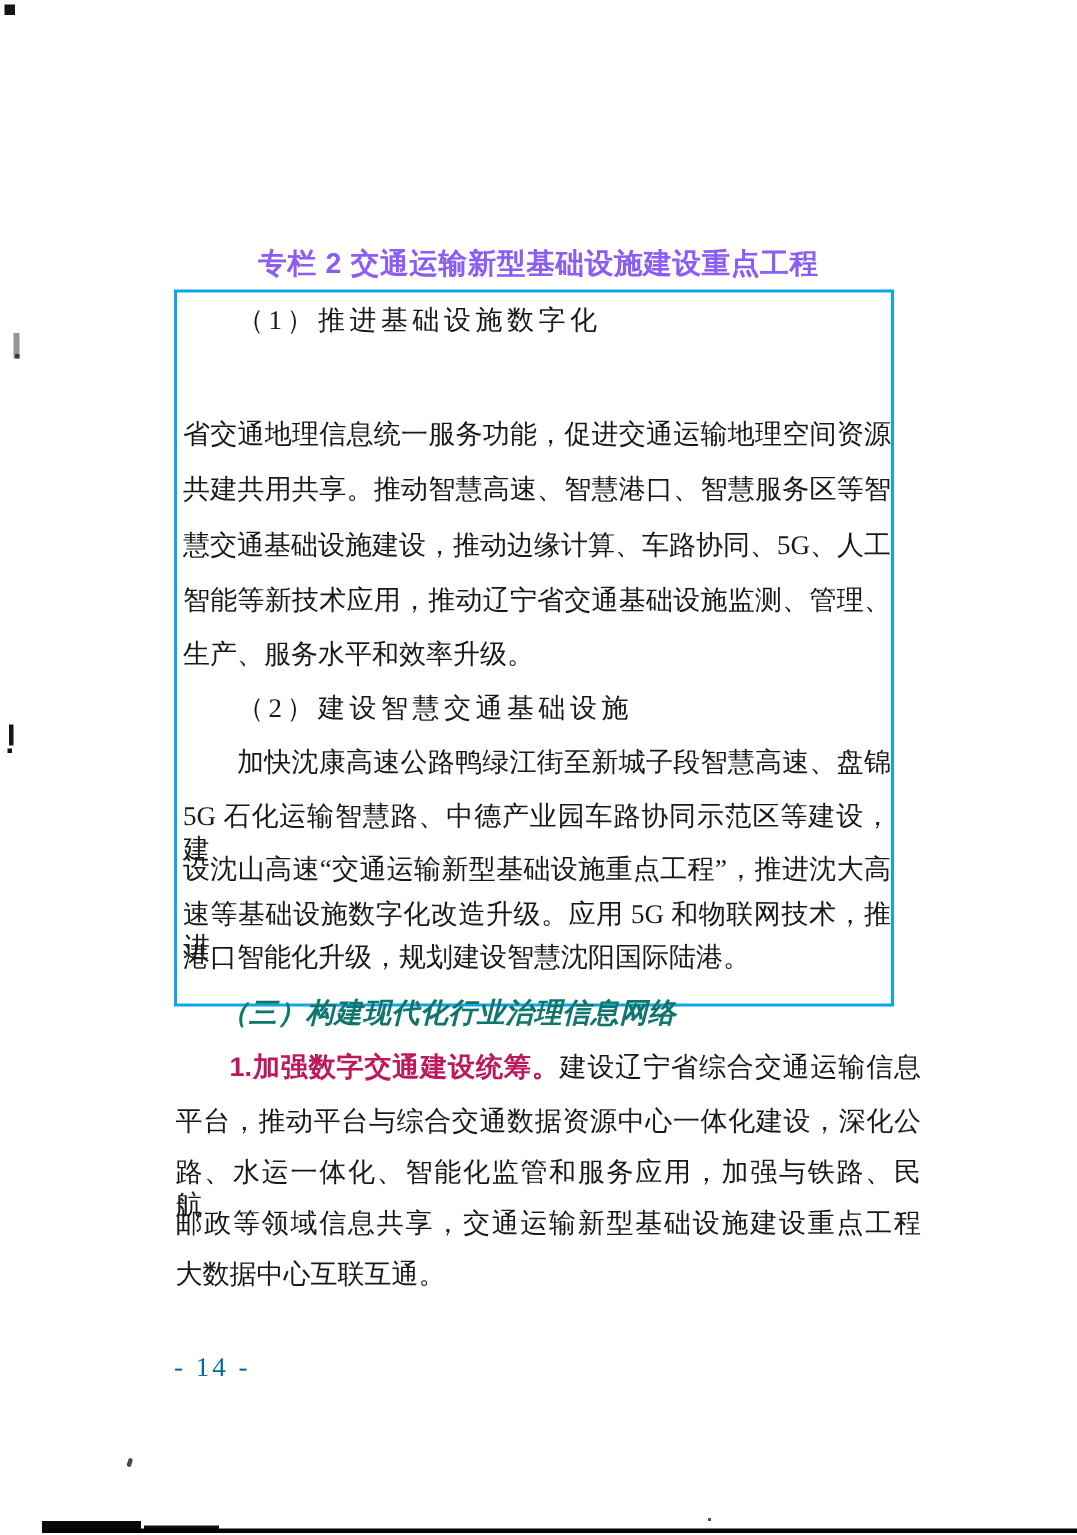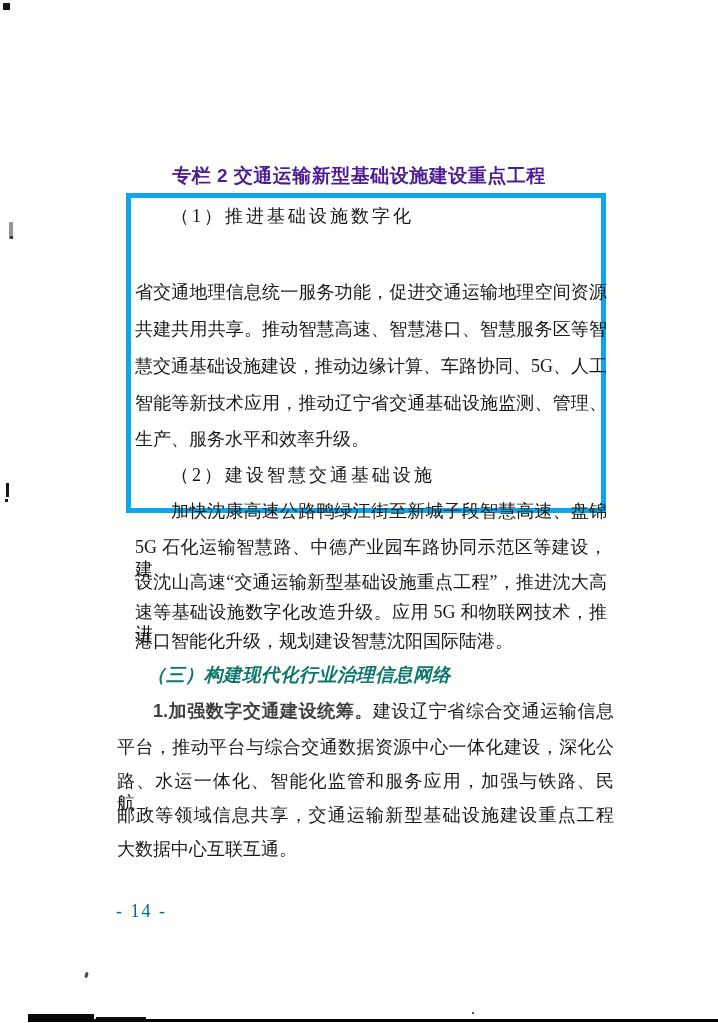--- a/index.html
+++ b/index.html
@@ -7,26 +7,26 @@
     position:relative; width:718px; height:1023px;
     background:#fffffe; overflow:hidden;
     font-family:"Liberation Serif", serif;
     color:#1c1c1c;
   }
   .title {
     position:absolute; top:163px; left:0; width:718px;
     text-align:center;
     font-family:"Liberation Sans", sans-serif;
     font-weight:bold; font-size:19px; letter-spacing:0.5px;
-    color:#4c1d95; white-space:nowrap;
+    color:#8b5cf6; white-space:nowrap;
   }
   .box {
-    position:absolute; left:126px; top:193px;
-    width:480px; height:320px;
-    border:5px solid #0ea5e9; box-sizing:border-box;
+    position:absolute; left:116px; top:193px;
+    width:480px; height:478px;
+    border:2px solid #0ea5e9; box-sizing:border-box;
   }
   .bline {
     position:absolute; left:4px; width:472px;
     font-size:18px; line-height:22px; color:#181818;
     white-space:nowrap;
   }
   .fill { white-space:normal; text-align:justify; text-align-last:justify; }
   .ind  { text-indent:36px; }
   .sub  { letter-spacing:3px; }
   .pline {
@@ -37,21 +37,21 @@
   .pline.fill { white-space:normal; }
   .h3 {
     position:absolute; left:117px; top:662px; width:497px;
     font-family:"DejaVu Serif", serif;
     font-style:italic; font-weight:bold;
     font-size:18.5px; text-indent:30px; letter-spacing:0.5px;
     color:#0f766e; white-space:nowrap;
   }
   .boldrun {
     font-family:"Liberation Sans", sans-serif;
-    font-weight:bold; color:#404040;
+    font-weight:bold; color:#be185d;
   }
   .pageno {
     position:absolute; left:116px; top:901px;
     font-size:18px; letter-spacing:2px; color:#0369a1;
     white-space:nowrap;
   }
   
   .art { position:absolute; background:#151515; }
   .a-corner   { left:3px;   top:3px;    width:7px;   height:7px; }
   .a-dash1    { left:9px;   top:222px;  width:4px;   height:17px; background:#969696; }

